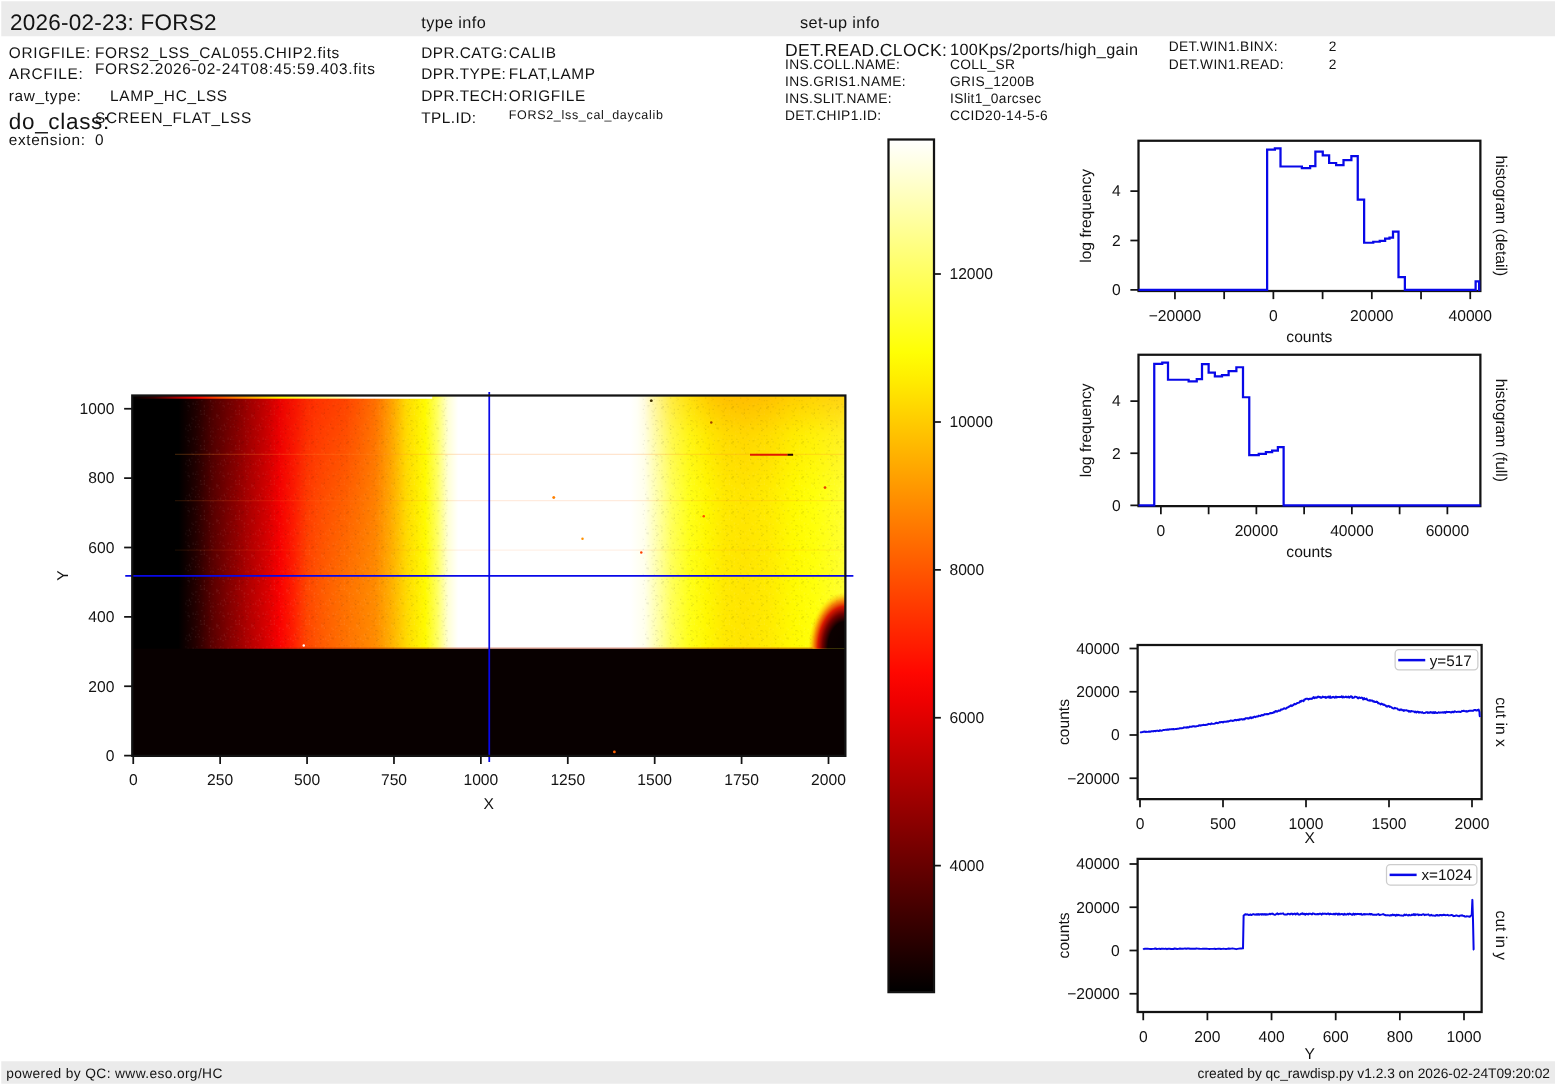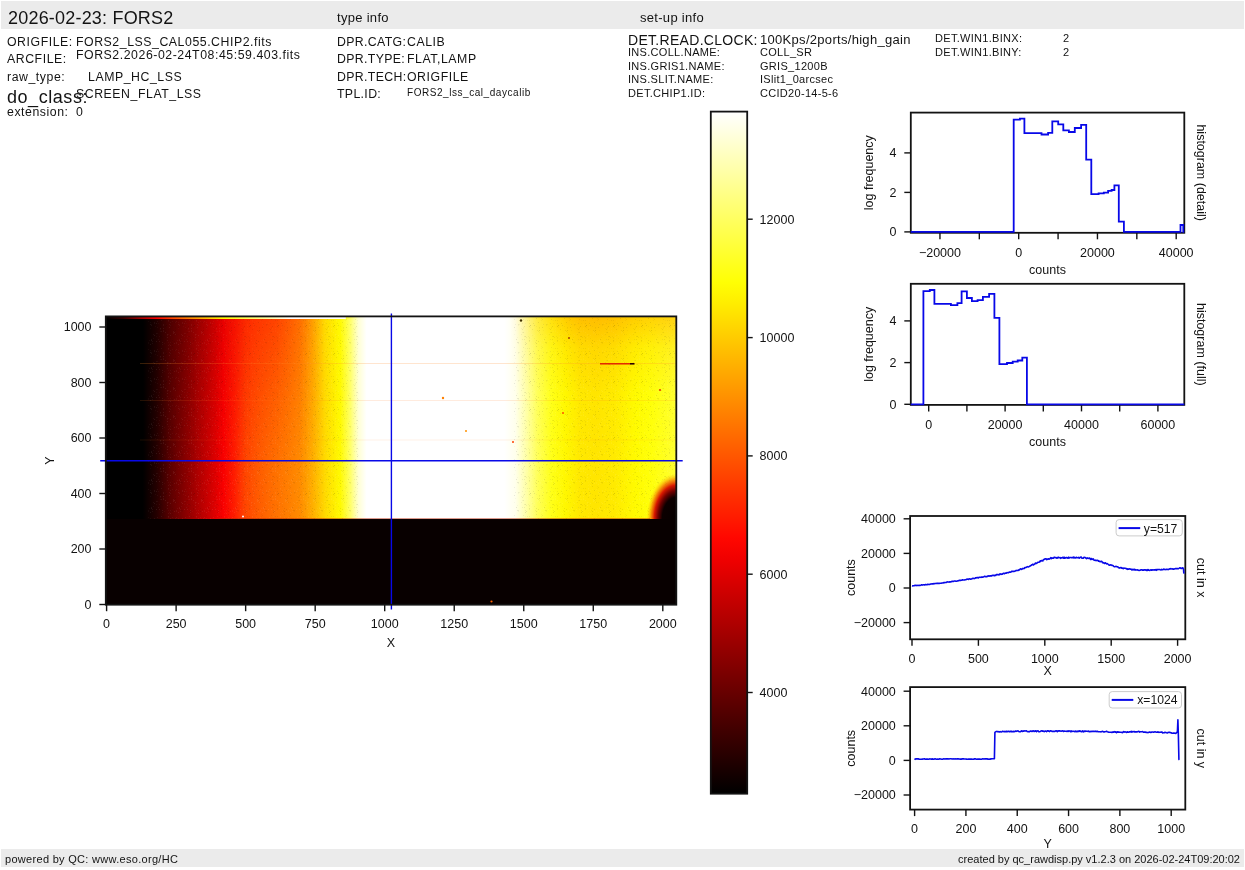--- a/index.html
+++ b/index.html
@@ -30,21 +30,21 @@
 <div style="position:absolute;left:628.0px;top:45.9px;font-size:11.0px;letter-spacing:0.30px;white-space:pre">INS.COLL.NAME:</div>
 <div style="position:absolute;left:760.0px;top:45.9px;font-size:11.0px;letter-spacing:0.30px;white-space:pre">COLL_SR</div>
 <div style="position:absolute;left:628.0px;top:59.5px;font-size:11.0px;letter-spacing:0.30px;white-space:pre">INS.GRIS1.NAME:</div>
 <div style="position:absolute;left:760.0px;top:59.5px;font-size:11.0px;letter-spacing:0.30px;white-space:pre">GRIS_1200B</div>
 <div style="position:absolute;left:628.0px;top:73.1px;font-size:11.0px;letter-spacing:0.30px;white-space:pre">INS.SLIT.NAME:</div>
 <div style="position:absolute;left:760.0px;top:73.1px;font-size:11.0px;letter-spacing:0.30px;white-space:pre">ISlit1_0arcsec</div>
 <div style="position:absolute;left:628.0px;top:86.7px;font-size:11.0px;letter-spacing:0.30px;white-space:pre">DET.CHIP1.ID:</div>
 <div style="position:absolute;left:760.0px;top:86.7px;font-size:11.0px;letter-spacing:0.30px;white-space:pre">CCID20-14-5-6</div>
 <div style="position:absolute;left:935.0px;top:32.3px;font-size:11.0px;letter-spacing:0.30px;white-space:pre">DET.WIN1.BINX:</div>
 <div style="position:absolute;left:1063.0px;top:32.3px;font-size:11.0px;letter-spacing:0.30px;white-space:pre">2</div>
-<div style="position:absolute;left:935.0px;top:45.9px;font-size:11.0px;letter-spacing:0.30px;white-space:pre">DET.WIN1.BINY:</div>
+<div style="position:absolute;left:935.0px;top:45.9px;font-size:11.0px;letter-spacing:0.30px;white-space:pre">DET.WIN1.READ:</div>
 <div style="position:absolute;left:1063.0px;top:45.9px;font-size:11.0px;letter-spacing:0.30px;white-space:pre">2</div>
 <div style="position:absolute;left:5.0px;top:852.5px;font-size:11.0px;letter-spacing:0.30px;white-space:pre">powered by QC: www.eso.org/HC</div>
 <div style="position:absolute;right:5px;top:852.5px;font-size:11px;white-space:pre">created by qc_rawdisp.py v1.2.3 on 2026-02-24T09:20:02</div>
 <svg width="1245" height="870" viewBox="0 0 1245 870" xmlns="http://www.w3.org/2000/svg" font-family="Liberation Sans, sans-serif" style="position:absolute;left:0;top:0">
 <defs>
 <linearGradient id="gmain" x1="0" y1="0" x2="1" y2="0">
         <stop offset="0.0000" stop-color="#000000"></stop>
 <stop offset="0.0342" stop-color="#000000"></stop>
 <stop offset="0.0634" stop-color="#000000"></stop>
 <stop offset="0.0878" stop-color="#250000"></stop>

